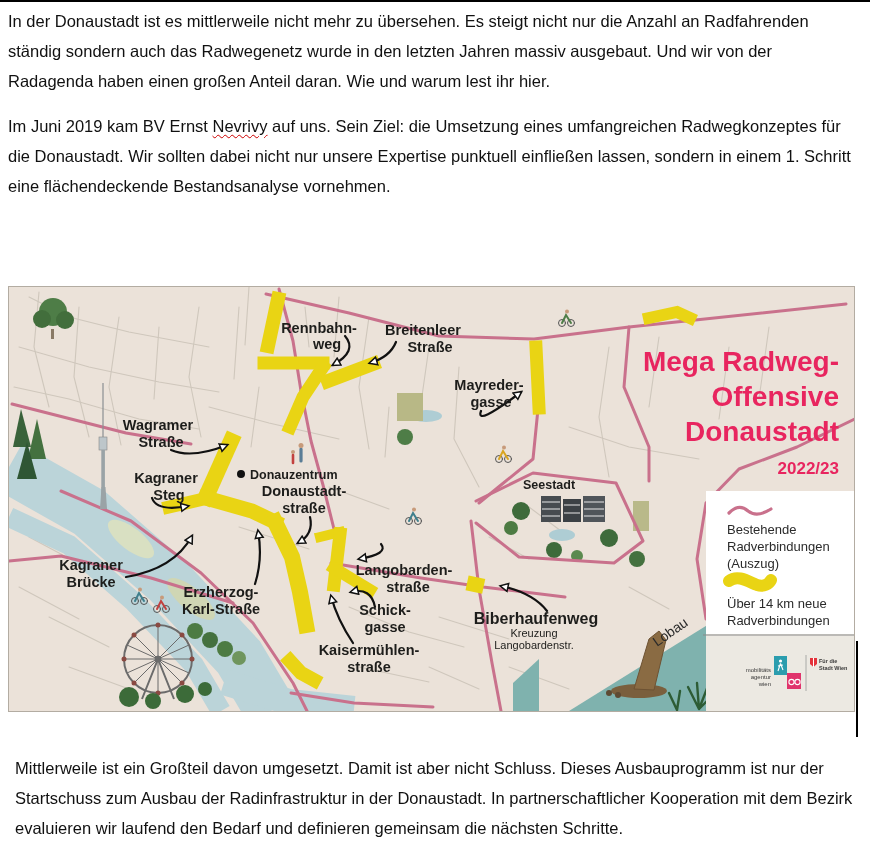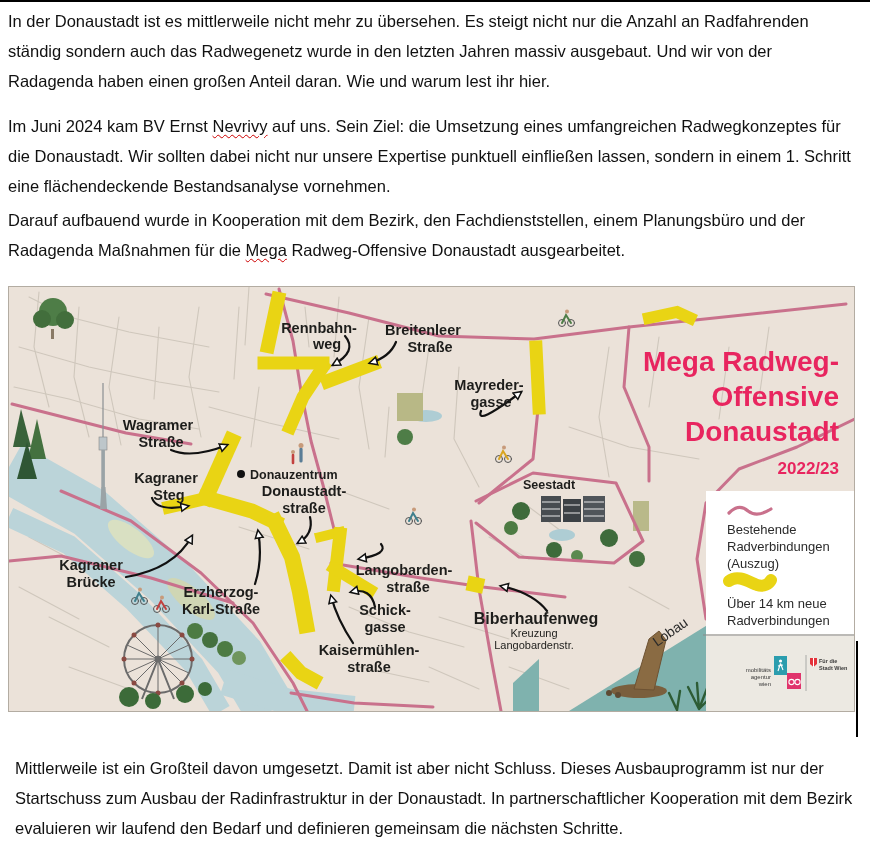--- a/index.html
+++ b/index.html
@@ -26,23 +26,22 @@
 </head>
 <body>
 
 <div class="page">
   <div class="top-border"></div>
 
   <p class="para" style="top:6px;">
     <span>In der Donaustadt ist es mittlerweile nicht mehr zu übersehen. Es steigt nicht nur die Anzahl an Radfahrenden ständig sondern auch das Radwegenetz wurde in den letzten Jahren massiv ausgebaut. Und wir von der Radagenda haben einen großen Anteil daran. Wie und warum lest ihr hier.</span>
   </p>
 
-  <p class="para" style="top:111px;"><span>Im Juni 2024 kam BV Ernst </span><span class="misspelled">Nevrivy</span><span> auf uns. Sein Ziel: die Umsetzung eines umfangreichen Radwegkonzeptes für die Donaustadt. Wir sollten dabei nicht nur unsere Expertise punktuell einfließen lassen, sondern in einem 1. Schritt eine flächendeckende Bestandsanalyse vornehmen.</span></p>
-
-  <p class="para" style="top:205px;"><span>Darauf aufbauend wurde in Kooperation mit dem Bezirk, den Fachdienststellen, einem Planungsbüro und der Radagenda Maßnahmen für die </span><span class="misspelled">Mega</span><span> Radweg-Offensive Donaustadt ausgearbeitet.</span></p>
+  <p class="para" style="top:111px;"><span>Im Juni 2019 kam BV Ernst </span><span class="misspelled">Nevrivy</span><span> auf uns. Sein Ziel: die Umsetzung eines umfangreichen Radwegkonzeptes für die Donaustadt. Wir sollten dabei nicht nur unsere Expertise punktuell einfließen lassen, sondern in einem 1. Schritt eine flächendeckende Bestandsanalyse vornehmen.</span></p>
+
 
   <div class="map">
   <svg viewBox="0 0 845 424" width="845" height="424" xmlns="http://www.w3.org/2000/svg">
     <defs>
       <marker id="ah" markerWidth="12" markerHeight="12" refX="8" refY="5" orient="auto" markerUnits="userSpaceOnUse">
         <path d="M1,1 L9,5 L1,9 Z" fill="#ffffff" stroke="#111" stroke-width="1.5"></path>
       </marker>
     </defs>
 
     <rect x="0" y="0" width="845" height="424" fill="#ebe2d9"></rect>

